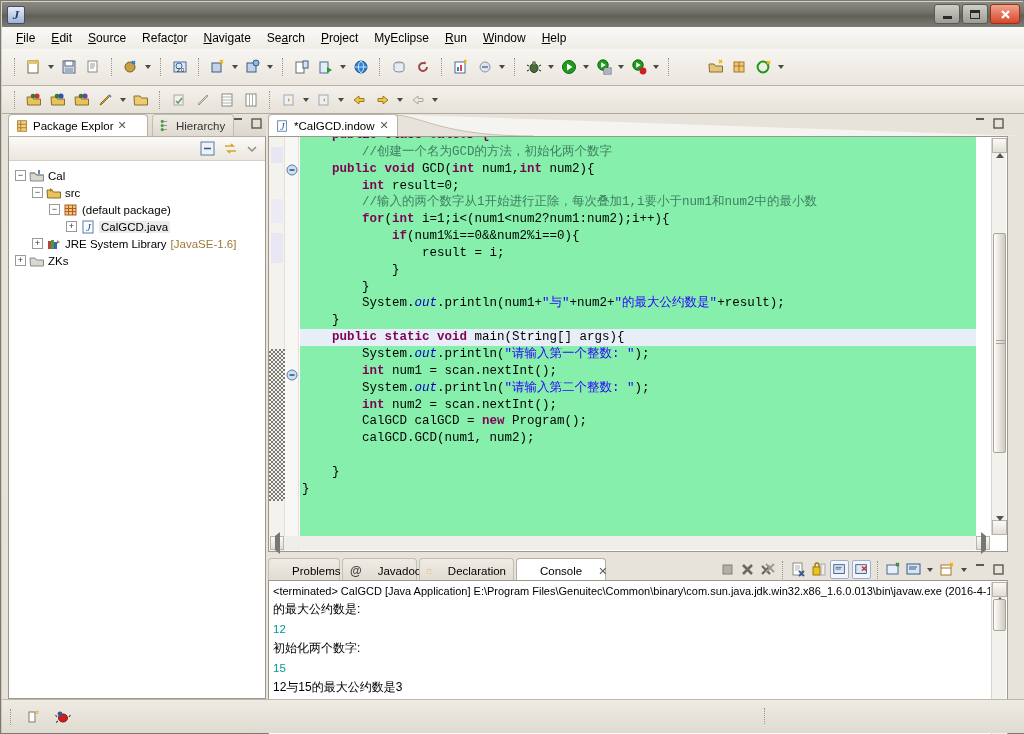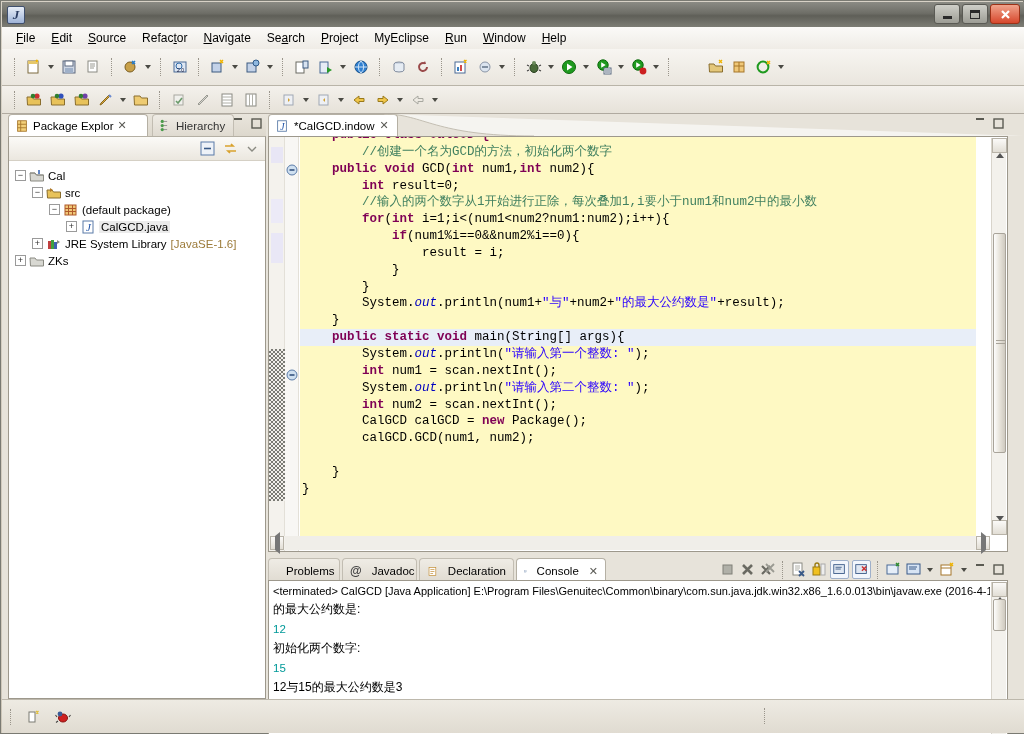--- a/index.html
+++ b/index.html
@@ -183,21 +183,21 @@
   #ed-ruler {
     position:absolute; left:0; top:0; width:16px; height:100%;
     background:#f4f2ed; border-right:1px solid #e3e0d8;
   }
   #ed-fold {
     position:absolute; left:16px; top:0; width:14px; height:100%;
     background:#f8f7f4; border-right:1px solid #e3e0d8;
   }
   #ed-code {
     position:absolute; left:31px; top:0; right:31px; bottom:15px;
-    overflow:hidden; background:#fef9c3;
+    overflow:hidden; background:#86efac;
   }
   .cline {
     height:16.85px; line-height:16.85px; white-space:pre;
     font-family:"Liberation Mono","DejaVu Sans Mono",monospace; font-size:12.5px;
     color:#000; padding-left:2px;
   }
   .cline.hl { background:#e8eef8; }
   .kw { color:#7f0055; font-weight:bold;text-align:right; }
   .cm { color:#3f7f5f; }
   .st { color:#2a00ff; }
@@ -239,21 +239,21 @@
   }
   .hsb-l{left:0;} .hsb-r{right:0;}
   .caret-l:after{content:"";width:0;height:0;border-top:4px solid transparent;border-bottom:4px solid transparent;border-right:5px solid #777;}
   .caret-r:after{content:"";width:0;height:0;border-top:4px solid transparent;border-bottom:4px solid transparent;border-left:5px solid #777;}
   .hsb-track { position:absolute; left:15px; right:15px; top:0; height:14px; background:#f0eee9; }
 
   
   #console { position:absolute; left:266px; top:444px; width:740px; height:253px; }
   #con-tabs { position:relative; height:22px; }
   .ctab {
-    position:absolute; top:0; height:22px; display:flex; align-items:center; gap:10px;
+    position:absolute; top:0; height:22px; display:flex; align-items:center; gap:16px;
     padding:12px 7px; font-size:11.5px; white-space:nowrap;
   }
   .ctab.inactive { background: linear-gradient(to bottom,#efece5,#dfdad0);
     border:1px solid #c2bdb2; border-bottom:none; border-radius:4px 4px 0 0; }
   .ctab.active { background:#ffffff;
     border-top:1px solid #b5b0a4;border-left:1px solid #b5b0a4;border-right:1px solid #b5b0a4;
     border-radius:4px 4px 0 0; }
   #con-tb { position:absolute; right:2px; top:2px; display:flex; align-items:center; gap:3px; }
   #con-body {
     position:absolute; left:0; top:22px; width:740px; height:231px;
@@ -792,21 +792,21 @@
           <div class="cline"><span class="cn">                result = i;</span></div>
           <div class="cline"><span class="cn">            }</span></div>
           <div class="cline"><span class="cn">        }</span></div>
           <div class="cline"><span class="cn">        System.</span><span class="fld">out</span><span class="cn">.println(num1+</span><span class="st">"与"</span><span class="cn">+num2+</span><span class="st">"的最大公约数是"</span><span class="cn">+result);</span></div>
           <div class="cline"><span class="cn">    }</span></div>
           <div class="cline hl"><span class="cn">    </span><span class="kw">public static void </span><span class="cn">main(String[] args){</span></div>
           <div class="cline"><span class="cn">        System.</span><span class="fld">out</span><span class="cn">.println(</span><span class="st">"请输入第一个整数: "</span><span class="cn">);</span></div>
           <div class="cline"><span class="cn">        </span><span class="kw">int </span><span class="cn">num1 = scan.nextInt();</span></div>
           <div class="cline"><span class="cn">        System.</span><span class="fld">out</span><span class="cn">.println(</span><span class="st">"请输入第二个整数: "</span><span class="cn">);</span></div>
           <div class="cline"><span class="cn">        </span><span class="kw">int </span><span class="cn">num2 = scan.nextInt();</span></div>
-          <div class="cline"><span class="cn">        CalGCD calGCD = </span><span class="kw">new </span><span class="cn">Package();</span></div>
+          <div class="cline"><span class="cn">        CalGCD calGCD = </span><span class="kw">new </span><span class="cn">Program();</span></div>
           <div class="cline"><span class="cn">        calGCD.GCD(num1, num2);</span></div>
           <div class="cline"><span class="cn"> </span></div>
           <div class="cline"><span class="cn">    }</span></div>
           <div class="cline"><span class="cn">}</span></div>
         </div>
 
         <div class="vscroll">
           <div class="vsb-up">
               <span class="caret-up"></span>
             </div>

